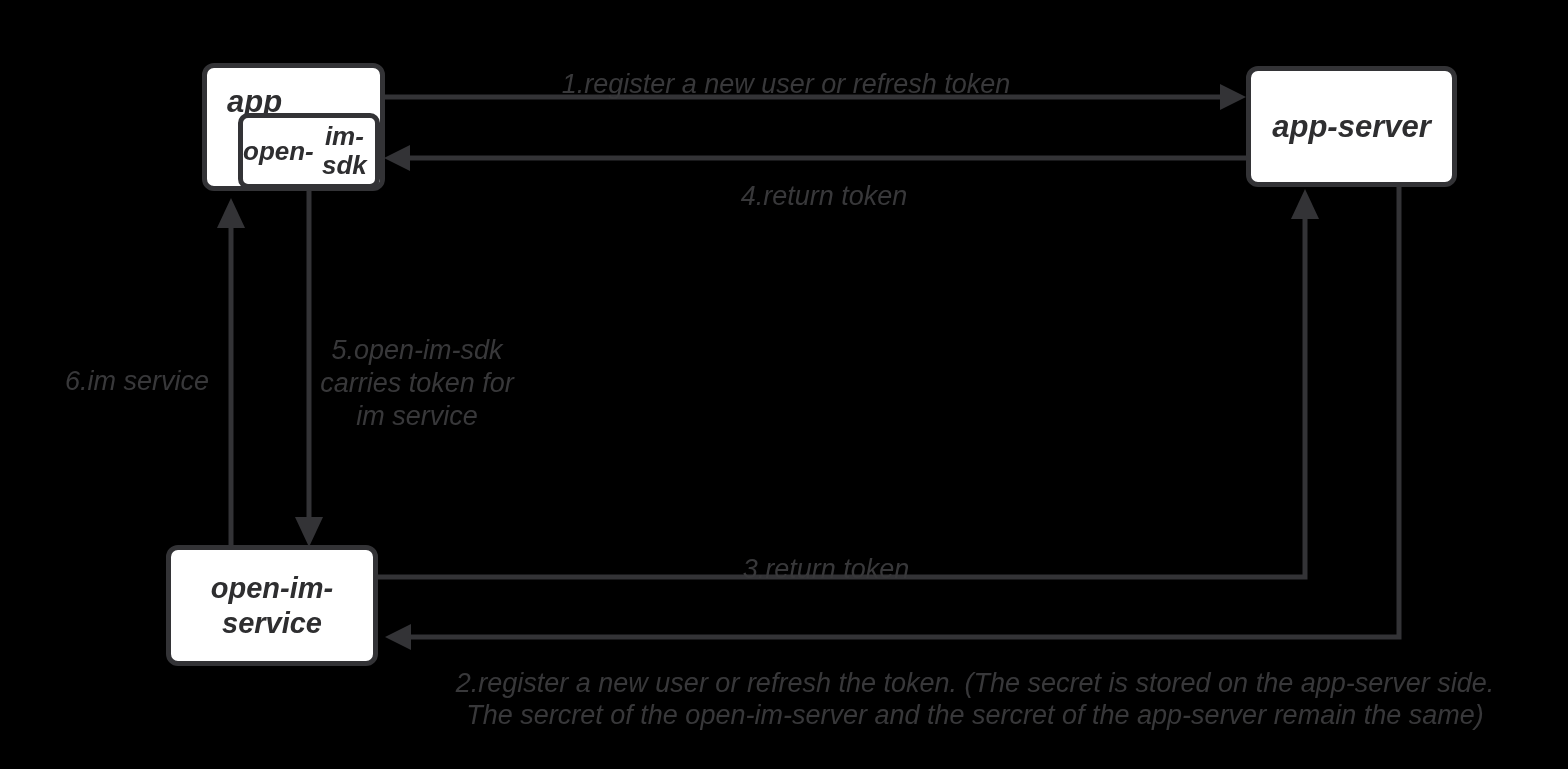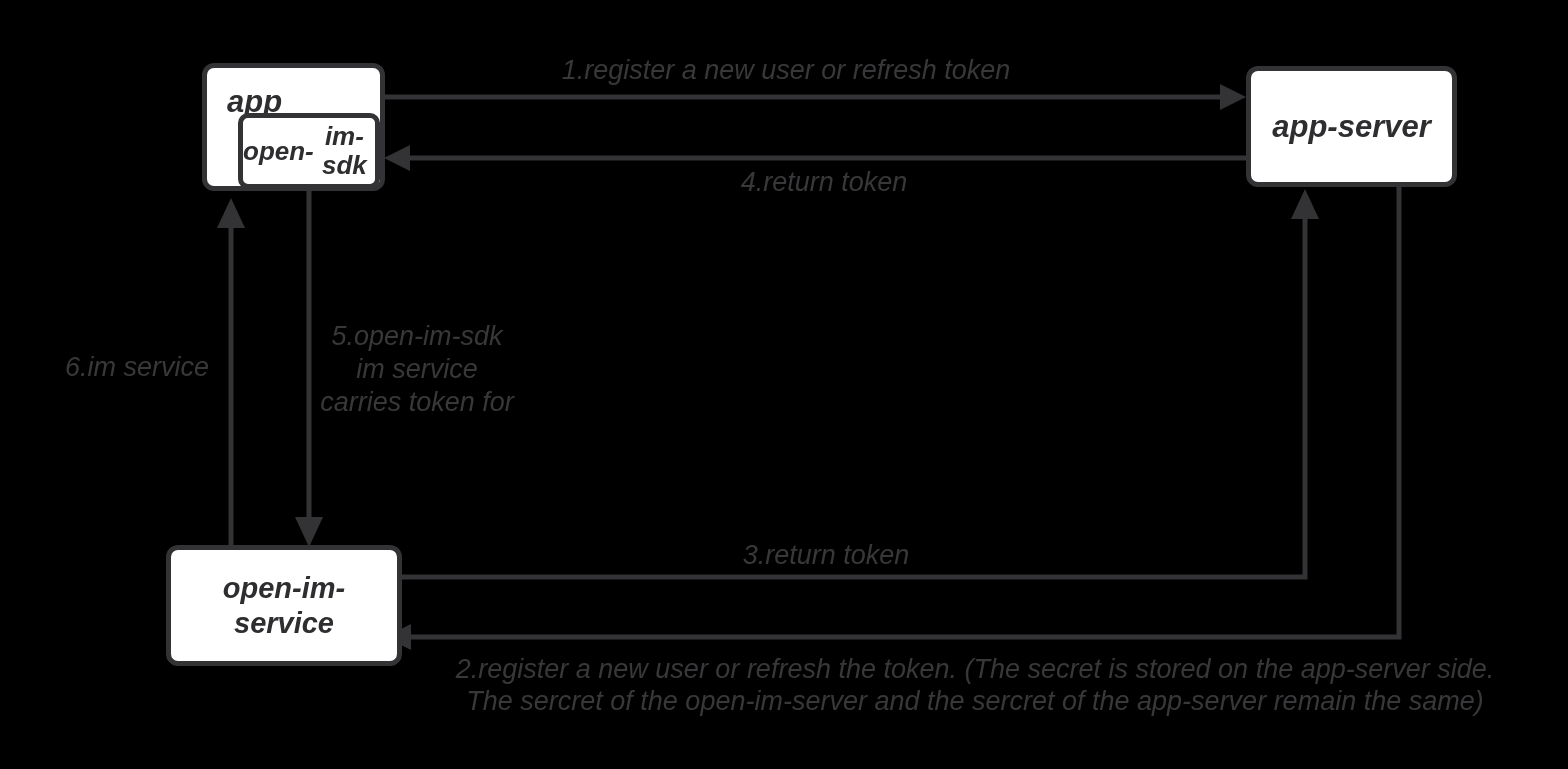--- a/index.html
+++ b/index.html
@@ -27,29 +27,29 @@
   #node-open-im-sdk{
     left:238px;top:113px;width:142px;height:76px;border-radius:10px;
     display:flex;flex-direction:row;justify-content:center;align-items:center;
     font-size:26px;line-height:29px;z-index:3;text-align:center;
   }
   #node-app-server{
     left:1246px;top:66px;width:211px;height:121px;
     display:flex;justify-content:center;align-items:center;font-size:31px;
   }
   #node-open-im-server{
-    left:166px;top:545px;width:236px;height:121px;
+    left:166px;top:545px;width:212px;height:121px;
     display:flex;flex-direction:column;justify-content:center;align-items:center;
     font-size:29px;line-height:35px;text-align:center;
   }
   .edge-label{
     position:absolute;transform:translateX(-50%);
     text-align:center;font-style:italic;
     color:var(--label-text,#38383a);
-    font-size:27px;white-space:nowrap;z-index:2;
+    font-size:27px;white-space:nowrap;z-index:2;margin-top:14px;
   }
   #label-e1{left:786px;top:55px;}
   #label-e4{left:824px;top:167px;}
   #label-e3{left:826px;top:540px;}
   #label-e6{left:137px;top:352px;}
   #label-e5{left:417px;top:320px;line-height:33px;}
   #label-e2{left:975px;top:653px;line-height:32px;}
 </style>
 </head>
 <body>
@@ -96,22 +96,22 @@
   </div>
 
   <div class="edge-label" id="label-e1">1.register a new user or refresh token</div>
 
   <div class="edge-label" id="label-e4">4.return token</div>
 
   <div class="edge-label" id="label-e6">6.im service</div>
 
   <div class="edge-label" id="label-e5">
     <div>5.open-im-sdk</div>
+    <div>carries token for</div>
     <div>im service</div>
-    <div>carries token for</div>
   </div>
 
   <div class="edge-label" id="label-e3">3.return token</div>
 
   <div class="edge-label" id="label-e2">
     <div>2.register a new user or refresh the token. (The secret is stored on the app-server side.</div>
     <div>The sercret of the open-im-server and the sercret of the app-server remain the same)</div>
   </div>
 
 </div>

